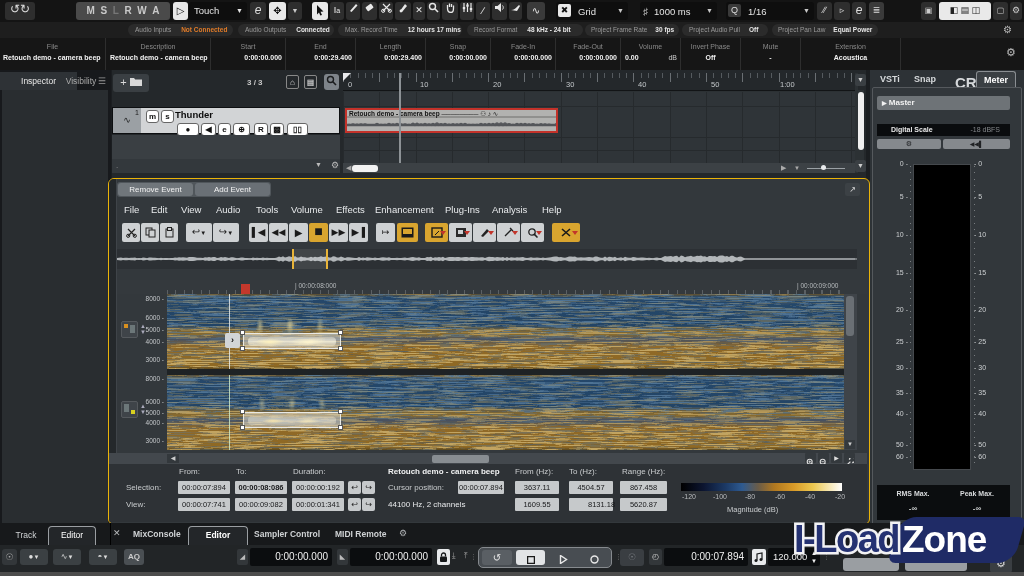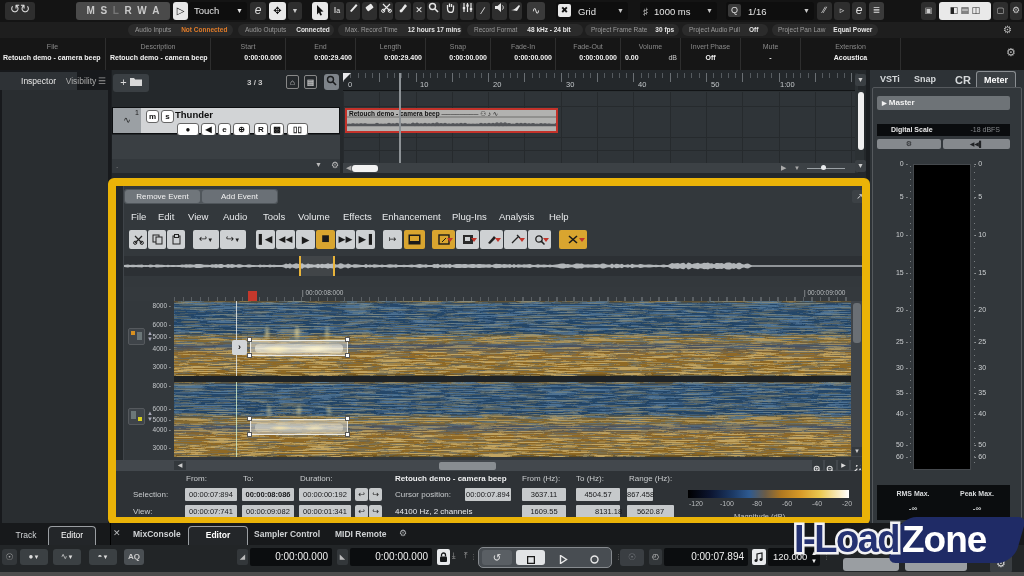--- a/index.html
+++ b/index.html
@@ -30,21 +30,21 @@
 
 
 #trackzone { position:absolute; top:70px; left:112px; width:754px; height:108px; background:#24282b; }
 .tlbtn { position:absolute; height:13px; background:#fff; border:1px solid #666; border-radius:3px; font-size:8px; color:#111; text-align:center; line-height:11px; font-weight:bold; }
 #timeline { position:absolute; top:3px; left:231px; width:515px; height:100px; background:#2c3134; }
 
 
 #rightpanel { position:absolute; top:70px; left:870px; width:178px; height:506px; background:#2d3236; }
 
 
-#editor { position:absolute; top:178px; left:108px; width:762px; height:347px; background:#33383c; border:8px solid #eab308; border-radius:6px; overflow:hidden; }
+#editor { position:absolute; top:178px; left:108px; width:762px; height:347px; background:#33383c; border:1px solid #eab308; border-radius:6px; overflow:hidden; }
 .menu-item { position:absolute; top:0; color:#e8eaec; font-size:9.5px; }
 .ebtn { position:absolute; top:0; height:19px; background:#ced1d3; border-radius:2px; text-align:center; color:#1b1b1b; }
 .ebtn.amber { background:#d9a52f; }
 .redtri { position:absolute; right:2px; top:8px; width:0; height:0; border-left:3px solid transparent; border-right:3px solid transparent; border-top:4px solid #c2352b; }
 .freq { position:absolute; width:30px; text-align:right; font-size:6.5px; color:#c5c8cb; }
 .handle { position:absolute; width:5px; height:5px; background:#fff; border:1px solid #555; }
 .einfo-label { position:absolute; font-size:8px; color:#c9ccce; }
 .efield { position:absolute; height:13px; background:#c6c9cb; color:#17181a; font-size:7.5px; text-align:center; line-height:13px; border-radius:1px; }
 .cbl { position:absolute; top:0; font-size:7px; color:#b8bbbd; }
 
@@ -274,21 +274,21 @@
       <div class="abs" style="top:2px;left:0.5px;width:6px;height:58px;background:#f0f0f0;border-radius:3px;"></div>
     </div>
     <div class="abs" style="top:90px;left:743px;width:11px;height:12px;background:#3a3f43;border-radius:2px;color:#ccc;font-size:7px;text-align:center;line-height:12px;">▼</div>
   </div>
   <div id="rightpanel">
     <div class="abs" style="left:146px;top:20px;width:6px;height:450px;background:#383d41;border-radius:3px;"></div>
 
     <div class="abs" style="left:0;top:4px;width:154px;height:14px;">
       <div class="abs" style="left:10px;color:#d5d8da;font-size:9px;font-weight:bold;">VSTi</div>
       <div class="abs" style="left:44px;color:#d5d8da;font-size:9px;font-weight:bold;">Snap</div>
-      <div class="abs" style="left:85px;color:#d5d8da;font-size:11px;font-weight:bold;">CR</div>
+      <div class="abs" style="left:85px;color:#d5d8da;font-size:15px;font-weight:bold;">CR</div>
       <div class="abs" style="left:106px;top:-3px;width:40px;height:16px;background:#3a3f43;border:1px solid #8a8e92;border-bottom:none;border-radius:3px 3px 0 0;color:#fff;font-size:9px;font-weight:bold;text-align:center;line-height:16px;">Meter</div>
     </div>
     <div class="abs" style="left:2px;top:17px;width:150px;height:455px;background:#32373b;border:1px solid #55595d;border-radius:2px;"></div>
 
     <div class="abs" style="left:7px;top:26px;width:133px;height:14px;background:#6e7377;border-radius:2px;color:#f2f2f2;font-size:8px;font-weight:bold;line-height:14px;"><span style="margin-left:5px;font-size:6px;">▶</span> Master</div>
 
     <div class="abs" style="left:7px;top:54px;width:133px;height:12px;background:#0a0c0e;color:#e8e8e8;font-size:7px;font-weight:bold;line-height:12px;"><span style="margin-left:14px;">Digital Scale</span><span style="float:right;margin-right:10px;color:#84878a;font-weight:normal;">-18 dBFS</span></div>
     <div class="abs" style="left:7px;top:69px;width:64px;height:10px;background:#85898d;border-radius:2px;text-align:center;color:#202224;font-size:7px;line-height:10px;">⚙</div>
     <div class="abs" style="left:73px;top:69px;width:67px;height:10px;background:#85898d;border-radius:2px;text-align:center;color:#202224;font-size:6px;line-height:10px;">◀◀▌</div>
 
@@ -636,21 +636,21 @@
       <div class="einfo-label" style="left:17px;top:19px;">Selection:</div>
       <div class="efield" style="left:69px;top:17px;width:52px;">00:00:07:894</div>
       <div class="efield" style="left:126px;top:17px;width:52px;font-weight:bold;">00:00:08:086</div>
       <div class="efield" style="left:183px;top:17px;width:52px;">00:00:00:192</div>
       <div class="abs" style="left:239px;top:17px;width:13px;height:13px;background:#c6c9cb;border-radius:2px;color:#222;font-size:8px;text-align:center;line-height:13px;">↩</div>
       <div class="abs" style="left:253px;top:17px;width:13px;height:13px;background:#c6c9cb;border-radius:2px;color:#222;font-size:8px;text-align:center;line-height:13px;">↪</div>
       <div class="einfo-label" style="left:279px;top:19px;">Cursor position:</div>
       <div class="efield" style="left:349px;top:17px;width:46px;">00:00:07.894</div>
       <div class="efield" style="left:406px;top:17px;width:44px;">3637.11</div>
       <div class="efield" style="left:460px;top:17px;width:44px;">4504.57</div>
-      <div class="efield" style="left:511px;top:17px;width:26px;">867.458</div>
+      <div class="efield" style="left:511px;top:17px;width:47px;">867.458</div>
       <div class="einfo-label" style="left:17px;top:36px;">View:</div>
       <div class="efield" style="left:69px;top:34px;width:52px;">00:00:07:741</div>
       <div class="efield" style="left:126px;top:34px;width:52px;">00:00:09:082</div>
       <div class="efield" style="left:183px;top:34px;width:52px;">00:00:01:341</div>
       <div class="abs" style="left:239px;top:34px;width:13px;height:13px;background:#c6c9cb;border-radius:2px;color:#222;font-size:8px;text-align:center;line-height:13px;">↩</div>
       <div class="abs" style="left:253px;top:34px;width:13px;height:13px;background:#c6c9cb;border-radius:2px;color:#222;font-size:8px;text-align:center;line-height:13px;">↪</div>
       <div class="einfo-label" style="left:279px;top:36px;color:#e8eaec;">44100 Hz, 2 channels</div>
       <div class="efield" style="left:406px;top:34px;width:44px;">1609.55</div>
       <div class="efield" style="left:460px;top:34px;width:44px;padding-left:19px;">8131.18</div>
       <div class="efield" style="left:511px;top:34px;width:47px;">5620.87</div>

